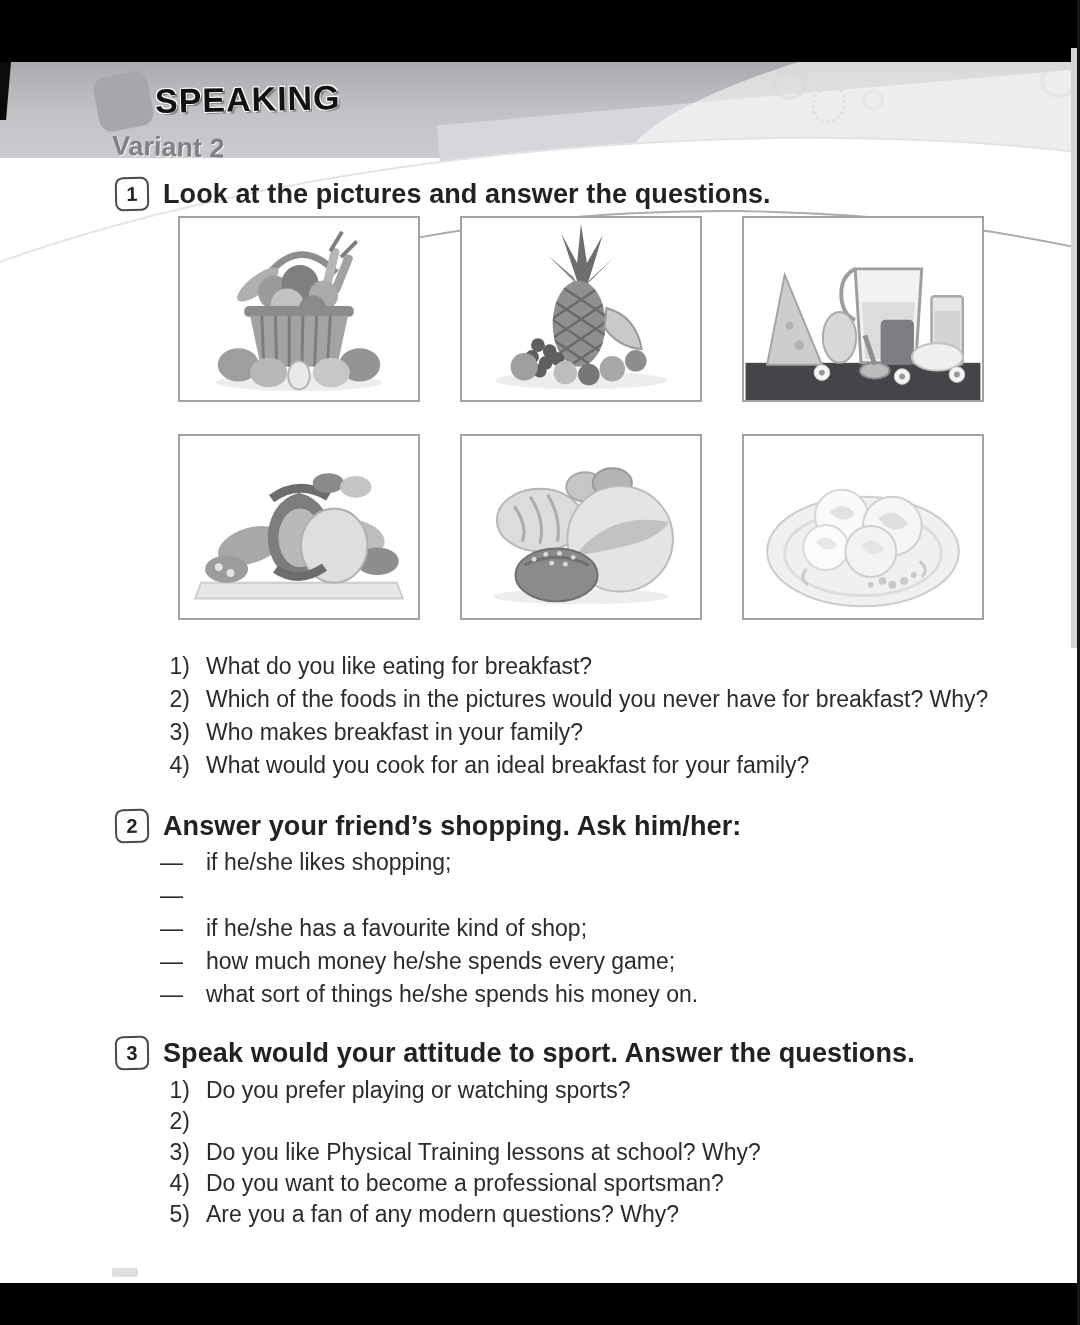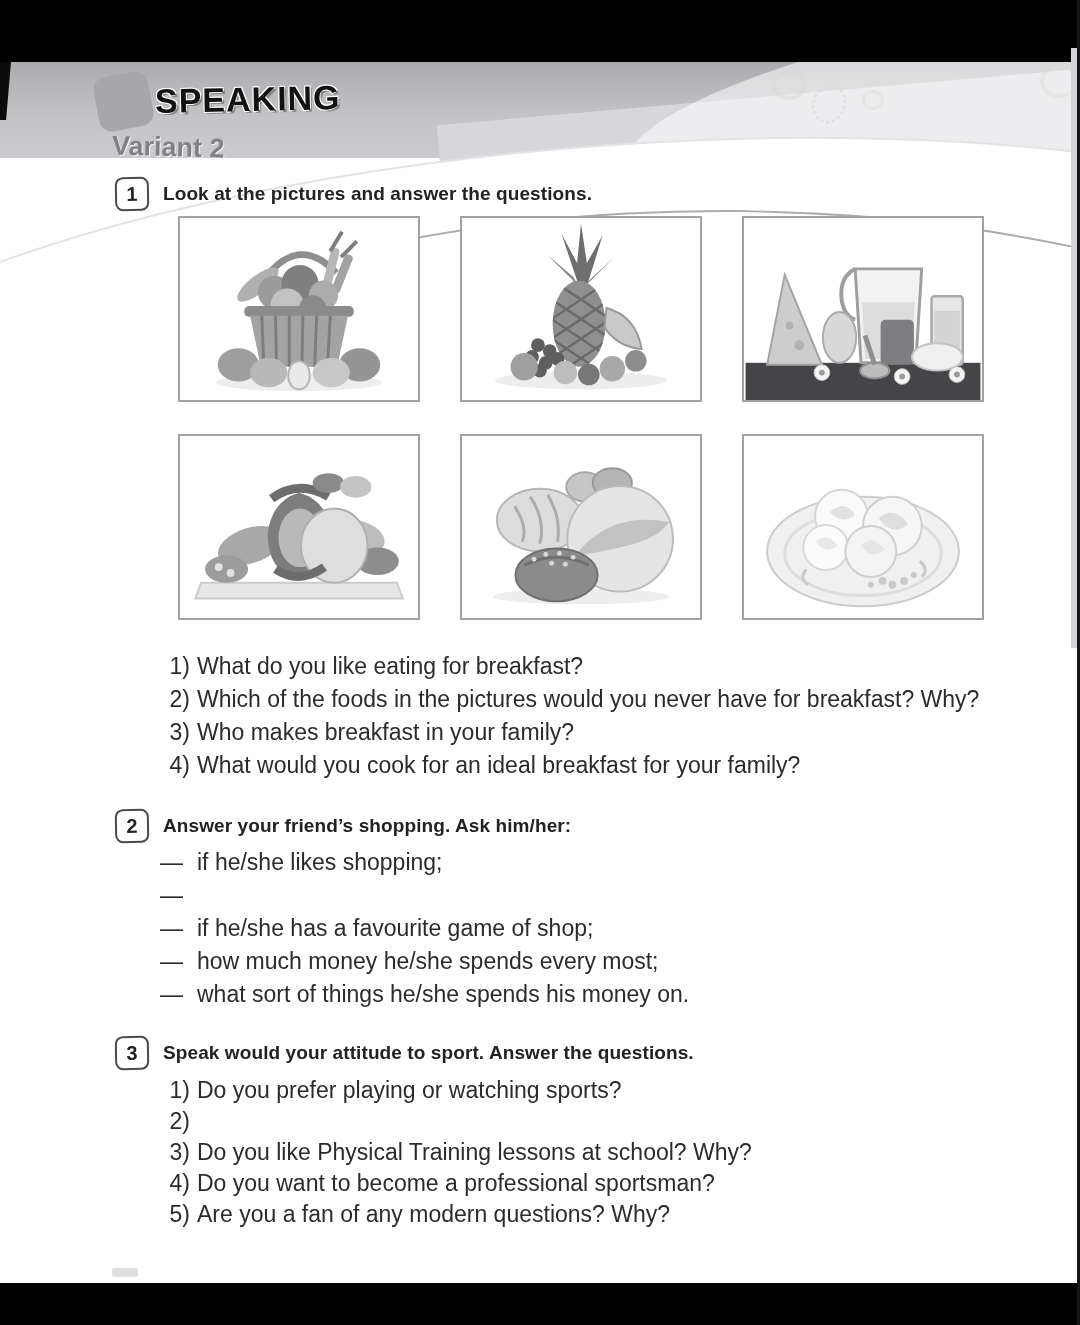--- a/index.html
+++ b/index.html
@@ -42,32 +42,32 @@
   .right-strip{position:absolute;right:3px;top:48px;width:6px;height:600px;background:#d4d4d8;z-index:5;}
   .bottom-mark{position:absolute;left:112px;bottom:6px;width:26px;height:9px;background:#c9c9cd;
         opacity:.6;border-radius:2px;}
 
   
   .content{position:relative;box-sizing:border-box;width:100%;padding:114px 60px 0 115px;color:#2b2b2b;}
   .task-header{display:flex;align-items:center;gap:14px;height:36px;}
   .task-num{box-sizing:border-box;min-width:34px;height:34px;border:2px solid #4a4a4a;border-radius:8px;
         display:flex;align-items:center;justify-content:center;font-size:20px;font-weight:bold;color:#222;
         background:#fff;transform:rotate(-1deg);}
-  .task-title{font-size:19px;font-weight:bold;color:#222;letter-spacing:.1px;}
+  .task-title{font-size:27px;font-weight:bold;color:#222;letter-spacing:.1px;}
 
   .pic-grid{margin:4px 0 0 63px;display:flex;flex-direction:column;gap:32px;}
   .pic-row{display:flex;gap:40px;}
   .photo{box-sizing:border-box;width:242px;height:186px;background:#fff;border:2px solid #a2a2a2;
         overflow:hidden;}
   .photo svg{display:block;width:100%;height:100%;}
 
   .qlist{margin:30px 0 0 45px;font-size:23px;line-height:33px;}
   .qrow{display:flex;}
   .qnum{width:30px;text-align:right;flex:0 0 30px;}
-  .qtext{margin-left:7px;max-width:800px;}
+  .qtext{margin-left:16px;max-width:800px;}
   .dash{width:30px;flex:0 0 30px;text-align:left;}
   .m-t2h{margin-top:26px;}
   .dlist{margin:2px 0 0 45px;font-size:23px;line-height:33px;}
   .m-t3h{margin-top:24px;}
   .qlist3{margin:4px 0 0 45px;font-size:23px;line-height:31px;}
 </style>
 </head>
 <body>
 
 <div class="stage">
@@ -282,25 +282,25 @@
       <div class="dlist">
         <div class="qrow">
           <span class="dash">—</span>
           <span class="qtext">if he/she likes shopping;</span>
         </div>
         <div class="qrow">
           <span class="dash">—</span>
         </div>
         <div class="qrow">
           <span class="dash">—</span>
-          <span class="qtext">if he/she has a favourite game of shop;</span>
-        </div>
-        <div class="qrow">
-          <span class="dash">—</span>
-          <span class="qtext">how much money he/she spends every most;</span>
+          <span class="qtext">if he/she has a favourite kind of shop;</span>
+        </div>
+        <div class="qrow">
+          <span class="dash">—</span>
+          <span class="qtext">how much money he/she spends every game;</span>
         </div>
         <div class="qrow">
           <span class="dash">—</span>
           <span class="qtext">what sort of things he/she spends his money on.</span>
         </div>
       </div>
 
       <div class="task-header m-t3h">
         <span class="task-num">3</span>
         <span class="task-title">Speak would your attitude to sport. Answer the questions.</span>

